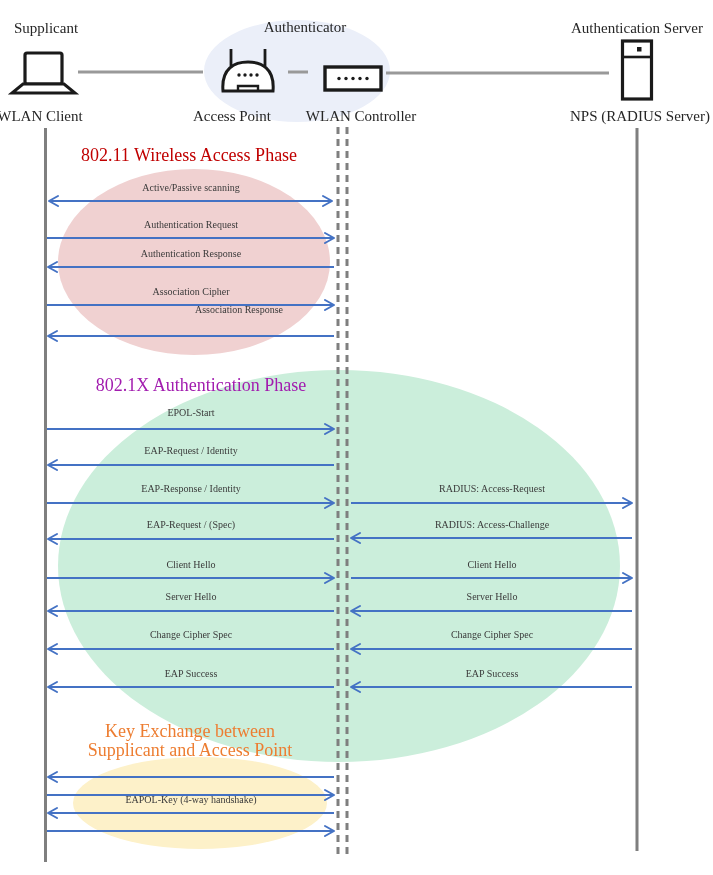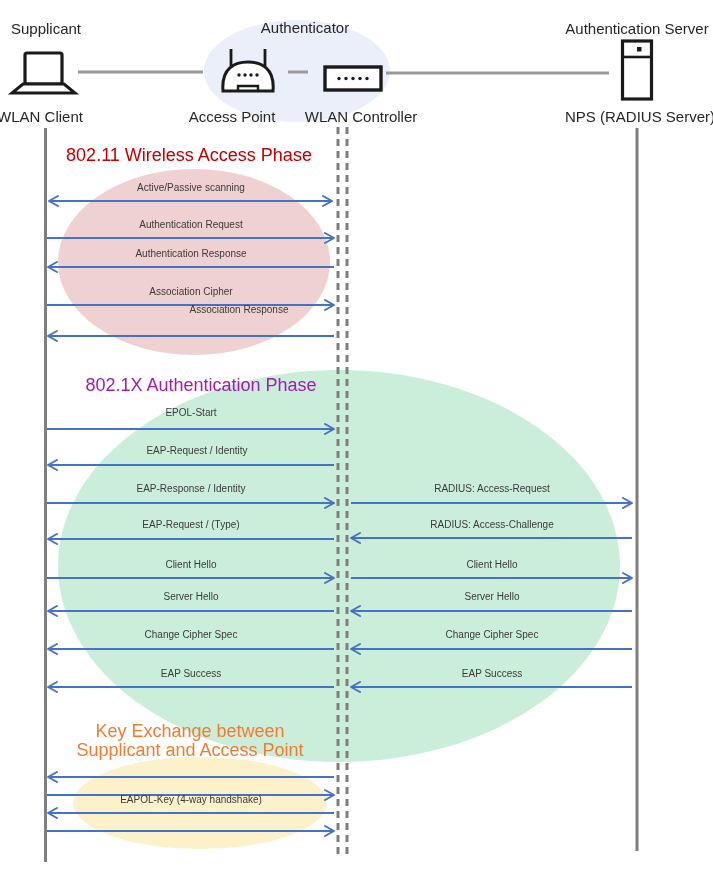--- a/index.html
+++ b/index.html
@@ -1,18 +1,18 @@
 <!DOCTYPE html>
 <html><head>
 <meta charset="utf-8">
 <style>
   html,body{margin:0;padding:0;background:#fff;}
   .canvas{
     position:relative;width:713px;height:875px;background:#fff;overflow:hidden;
-    font-family:Liberation Sans, sans-serif;
+    font-family:Liberation Serif, serif;
   }
   .layer-svg{position:absolute;left:0;top:0;z-index:0;}
   .hdr{position:absolute;transform:translateX(-50%);font-size:15px;color:#262626;white-space:nowrap;z-index:2;}
   .dev{position:absolute;transform:translateX(-50%);font-size:15px;color:#262626;white-space:nowrap;z-index:2;}
   .msg-label{position:absolute;transform:translateX(-50%);font-size:10px;color:#3a3a3a;white-space:nowrap;z-index:2;}
   .phase-title{position:absolute;transform:translateX(-50%);font-size:18px;white-space:nowrap;z-index:2;text-align:center;line-height:19px;}
   .pt-red{color:#C00000;}
   .pt-green{color:#a21caf;}
   .pt-orange{color:#ED7D31;}
 </style>
@@ -123,23 +123,23 @@
     <div>Key Exchange between</div>
     <div>Supplicant and Access Point</div>
   </div>
 
   <div class="msg-label" style="left:191px;top:182px;">Active/Passive scanning</div>
   <div class="msg-label" style="left:191px;top:219px;">Authentication Request</div>
   <div class="msg-label" style="left:191px;top:248px;">Authentication Response</div>
   <div class="msg-label" style="left:191px;top:286px;">Association Cipher</div>
   <div class="msg-label" style="left:191px;top:304px;margin-left:48px;">Association Response</div>
   <div class="msg-label" style="left:191px;top:407px;">EPOL-Start</div>
-  <div class="msg-label" style="left:191px;top:445px;margin-left:6px;">EAP-Request / Identity</div>
+  <div class="msg-label" style="left:191px;top:445px;">EAP-Request / Identity</div>
   <div class="msg-label" style="left:191px;top:483px;">EAP-Response / Identity</div>
-  <div class="msg-label" style="left:191px;top:519px;">EAP-Request / (Type)</div>
+  <div class="msg-label" style="left:191px;top:519px;">EAP-Request / (Spec)</div>
   <div class="msg-label" style="left:191px;top:559px;">Client Hello</div>
   <div class="msg-label" style="left:191px;top:591px;">Server Hello</div>
   <div class="msg-label" style="left:191px;top:629px;">Change Cipher Spec</div>
   <div class="msg-label" style="left:191px;top:668px;">EAP Success</div>
   <div class="msg-label" style="left:191px;top:794px;">EAPOL-Key (4-way handshake)</div>
 
   <div class="msg-label" style="left:492px;top:483px;">RADIUS: Access-Request</div>
   <div class="msg-label" style="left:492px;top:519px;">RADIUS: Access-Challenge</div>
   <div class="msg-label" style="left:492px;top:559px;">Client Hello</div>
   <div class="msg-label" style="left:492px;top:591px;">Server Hello</div>

